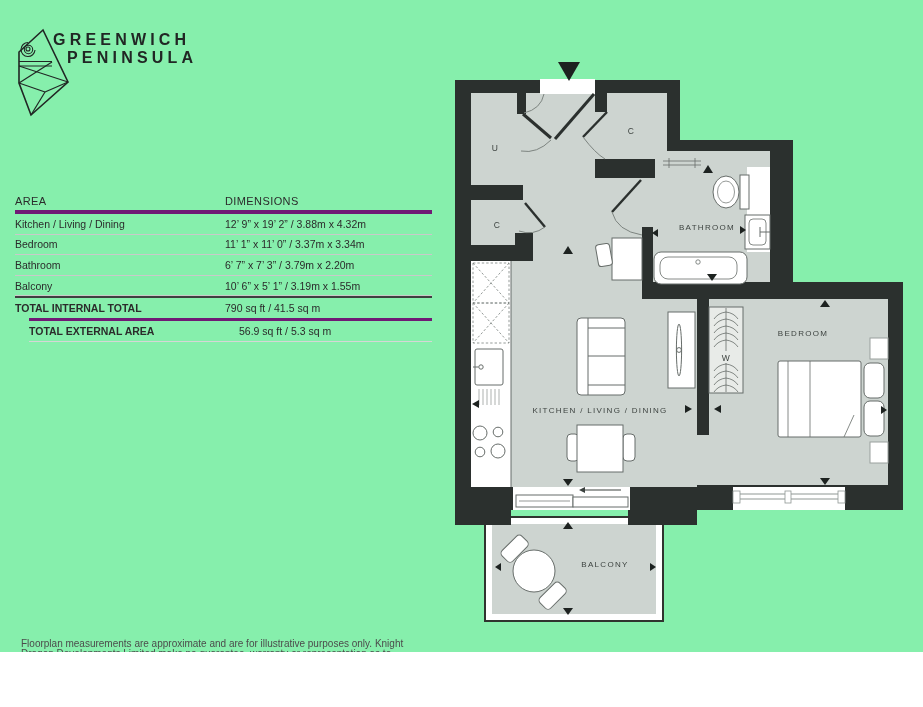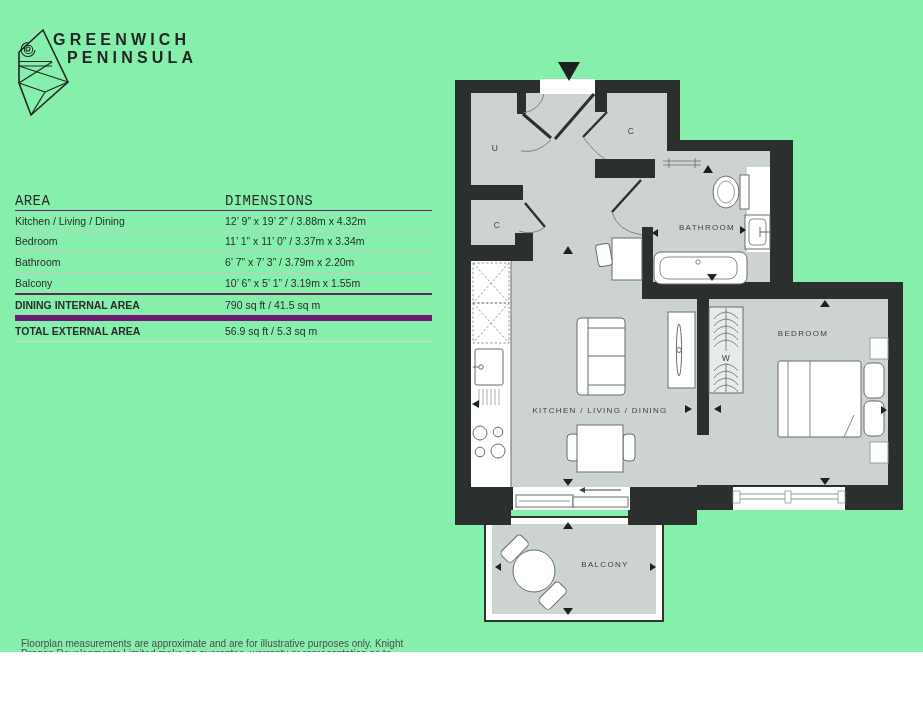--- a/index.html
+++ b/index.html
@@ -6,23 +6,23 @@
   #page{position:relative;width:923px;height:652px;background:#86efac;overflow:hidden;
         font-family:"Liberation Sans",sans-serif;color:#222;}
   
   #brand-mark{position:absolute;left:12px;top:26px;}
   .brand-line{position:absolute;font-weight:bold;color:#212624;font-size:16px;letter-spacing:4.2px;white-space:nowrap;}
   #brand-line1{left:53px;top:31px;}
   #brand-line2{left:52px;top:49px;margin-left:15px;}
   
   #area-table{position:absolute;left:15px;top:192px;width:417px;font-size:10.5px;color:#2b2b2b;}
   .t-row{display:grid;grid-template-columns:210px 1fr;align-items:center;height:19.6px;border-bottom:1px solid #c9c9c9;}
-  .t-head{height:18px;font-size:14px;letter-spacing:.4px;border-bottom:1px solid #701a75;font-family:Liberation Mono, monospace;}
+  .t-head{height:18px;font-size:11px;letter-spacing:.4px;border-bottom:4px solid #701a75;}
   .t-total{font-weight:bold;border-top:2px solid #3f3f3f;border-bottom:0;}
-  .t-total + .t-total{border-top:6px solid #701a75;}
+  .t-total + .t-total{border-top:3px solid #701a75;margin-left:14px;}
   #t-last{border-bottom:1px solid #d6d6d6;}
   .t-total .dim{font-weight:normal;}
   
   #disclaimer{position:absolute;left:15px;top:639px;width:385px;font-size:10px;line-height:9.7px;color:#4c4c4c;margin-left:6px;}
   
   #floorplan{position:absolute;left:445px;top:55px;}
   text.room-label{font-family:"Liberation Sans",sans-serif;font-size:8px;letter-spacing:1.3px;fill:#3c423f;text-anchor:middle;}
   text.closet-label{font-family:"Liberation Sans",sans-serif;font-size:8.5px;letter-spacing:0.5px;fill:#3c423f;text-anchor:middle;}
 </style>
 </head>
@@ -63,21 +63,21 @@
     </div>
     <div class="t-row">
       <div>Bathroom</div>
       <div class="dim">6’ 7” x 7’ 3” / 3.79m x 2.20m</div>
     </div>
     <div class="t-row">
       <div>Balcony</div>
       <div class="dim">10’ 6” x 5’ 1” / 3.19m x 1.55m</div>
     </div>
     <div class="t-row t-total">
-      <div>DINING INTERNAL AREA</div>
+      <div>TOTAL INTERNAL TOTAL</div>
       <div class="dim">790 sq ft / 41.5 sq m</div>
     </div>
     <div class="t-row t-total" id="t-last">
       <div>TOTAL EXTERNAL AREA</div>
       <div class="dim">56.9 sq ft / 5.3 sq m</div>
     </div>
   </div>
 
   <svg id="floorplan" width="470" height="575" viewBox="0 0 470 575">
 

